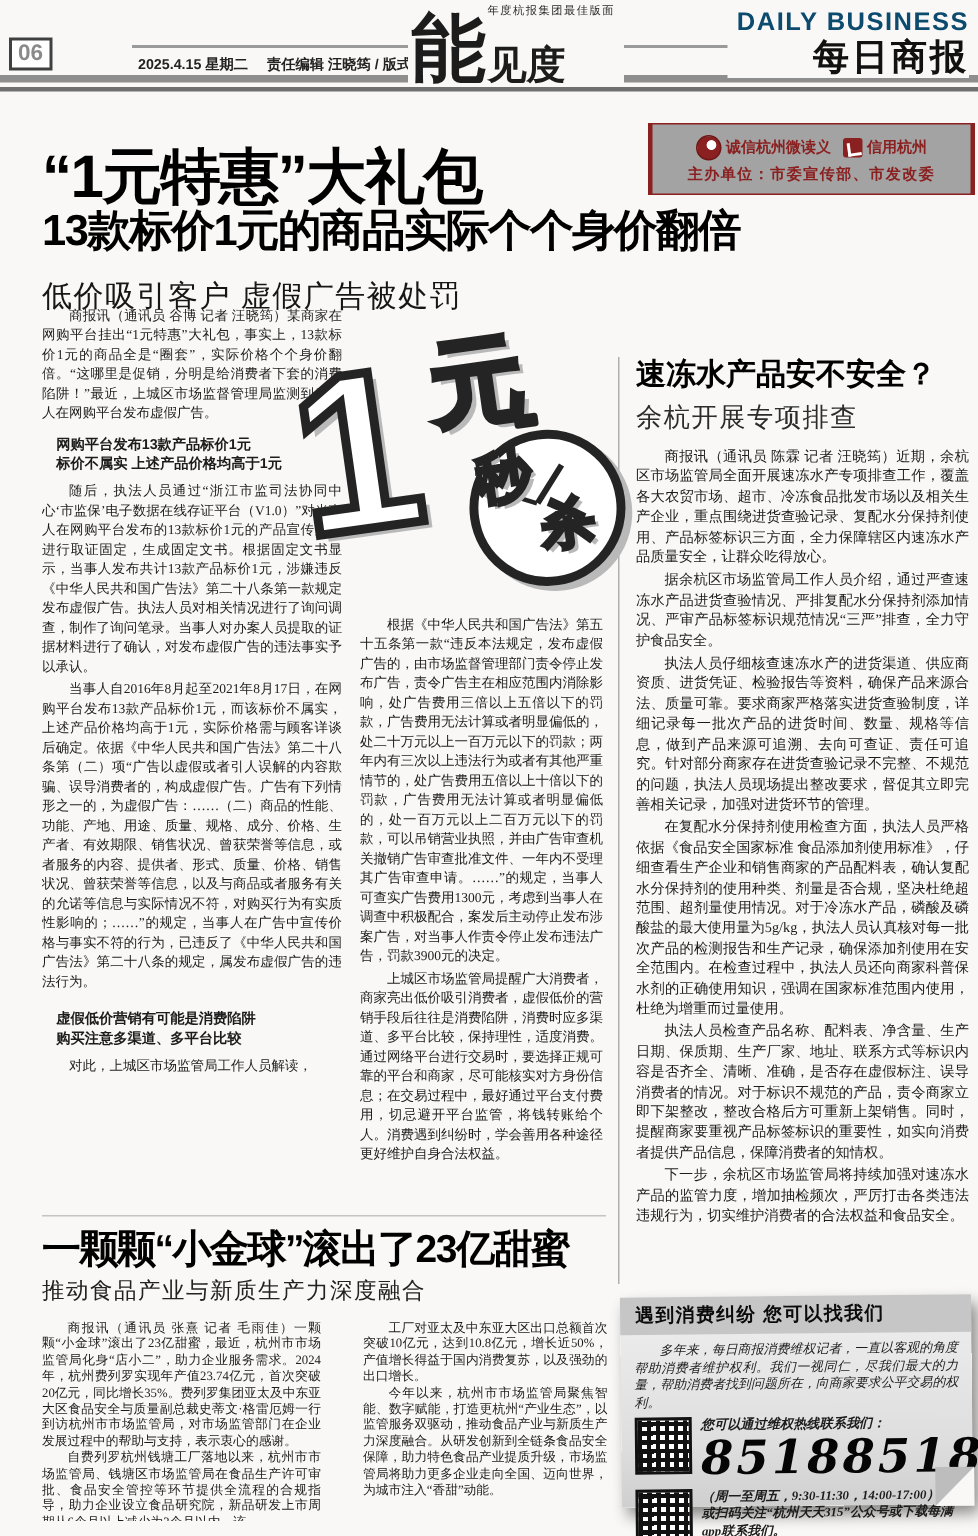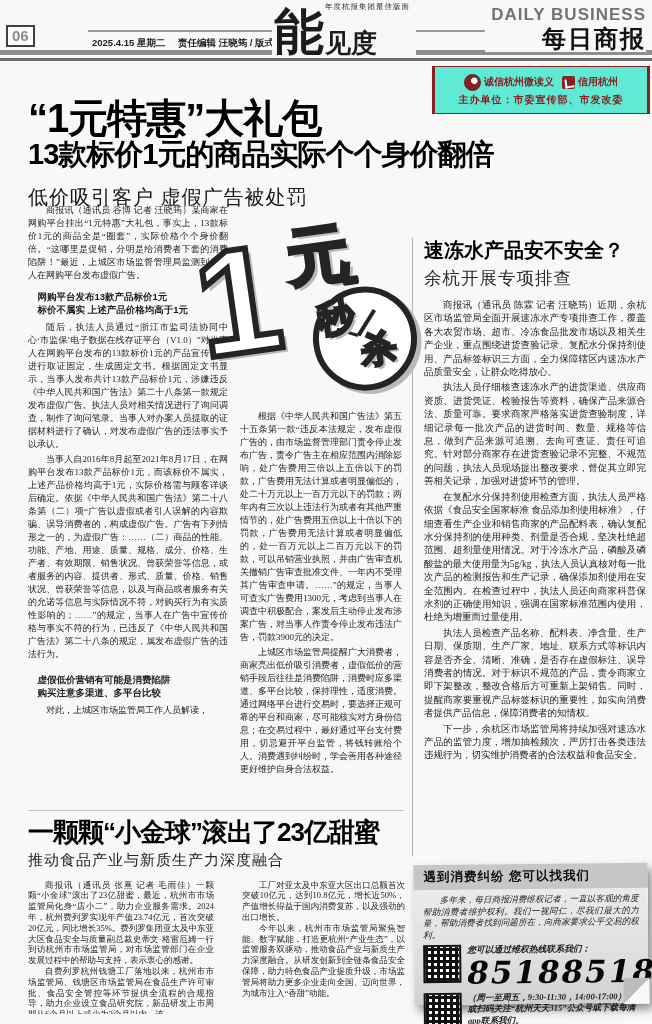--- a/index.html
+++ b/index.html
@@ -13,25 +13,25 @@
   .dateline .ed{margin-left:10px;}
   .band1{position:absolute;left:0;top:50px;width:652px;height:5px;background:#8e8e8e;}
   .band2{position:absolute;left:0;top:58px;width:652px;height:3px;background:#6f6f6f;}
   .masthead{position:absolute;left:272px;top:2px;display:flex;align-items:flex-end;background:#f9f8f6;z-index:3;padding:0 6px 2px 2px;}
   .mh-char{font-family:"Liberation Sans",sans-serif;font-weight:900;font-size:50px;line-height:0.95;letter-spacing:-2px;}
   .mh-right{display:flex;flex-direction:column;margin-left:3px;}
   .mh-award{font-family:"Liberation Sans",sans-serif;font-size:7.5px;color:#2a2a2a;letter-spacing:1px;margin-bottom:18px;white-space:nowrap;}
   .mh-rest{font-family:"Liberation Sans",sans-serif;font-weight:900;font-size:26px;line-height:1;}
   .award-line{position:absolute;left:330px;top:30px;width:182px;height:2px;background:#9a9a9a;z-index:2;}
   .paper{position:absolute;right:6px;top:6px;text-align:right;z-index:4;background:#f9f8f6;padding-left:6px;}
-  .paper-en{font-family:"Liberation Sans",sans-serif;font-weight:800;font-size:17px;color:#737373;letter-spacing:1px;line-height:1.1;}
+  .paper-en{font-family:"Liberation Sans",sans-serif;font-weight:800;font-size:17px;color:#0c4a6e;letter-spacing:1px;line-height:1.1;}
   .paper-cn{font-family:"Liberation Sans",sans-serif;font-weight:900;font-size:24px;color:#111;line-height:1.15;letter-spacing:2px;}
 
   
-  .sponsor{position:absolute;left:432px;top:66px;width:212px;height:46px;border:1px solid #8a2020;border-left:3px solid #8a2020;border-right:3px solid #8a2020;background:#5eead4;display:flex;flex-direction:column;justify-content:center;align-items:center;gap:2px;}
+  .sponsor{position:absolute;left:432px;top:82px;width:212px;height:46px;border:1px solid #8a2020;border-left:3px solid #8a2020;border-right:3px solid #8a2020;background:#a3a3a3;display:flex;flex-direction:column;justify-content:center;align-items:center;gap:2px;}
   .sp-row{display:flex;align-items:center;gap:8px;}
   .sp-item{display:flex;align-items:center;gap:3px;}
   .logo-circle{width:15px;height:15px;border-radius:50%;background:radial-gradient(circle at 62% 38%, #fff 0 3px, #8a2020 3.5px);border:1px solid #6d1616;}
   .logo-square{width:13px;height:13px;background:#8a2020;border-radius:2px;position:relative;}
   .logo-square::after{content:"";position:absolute;left:3px;top:3px;width:7px;height:7px;border-left:2px solid #fff;border-bottom:2px solid #fff;transform:rotate(-8deg);}
   .sp-name{font-family:"Liberation Sans",sans-serif;font-size:10px;font-weight:700;color:#8a2020;}
   .sp-org{font-size:10px;font-weight:700;color:#8a2020;letter-spacing:1px;}
 
   
   .lead-h1{position:absolute;left:28px;top:96px;font-family:"Liberation Sans",sans-serif;font-weight:900;font-size:40px;line-height:1.1;letter-spacing:-1px;color:#000;}
@@ -160,20 +160,21 @@
       <p>上城区市场监管局提醒广大消费者，商家亮出低价吸引消费者，虚假低价的营销手段后往往是消费陷阱，消费时应多渠道、多平台比较，保持理性，适度消费。通过网络平台进行交易时，要选择正规可靠的平台和商家，尽可能核实对方身份信息；在交易过程中，最好通过平台支付费用，切忌避开平台监管，将钱转账给个人。消费遇到纠纷时，学会善用各种途径更好维护自身合法权益。</p>
     </div>
   </div>
 
   <div class="vrule"></div>
 
   <div class="frozen bodytext">
     <h2 class="fr-h1">速冻水产品安不安全？</h2>
     <div class="fr-h2">余杭开展专项排查</div>
     <p>商报讯（通讯员 陈霖 记者 汪晓筠）近期，余杭区市场监管局全面开展速冻水产专项排查工作，覆盖各大农贸市场、超市、冷冻食品批发市场以及相关生产企业，重点围绕进货查验记录、复配水分保持剂使用、产品标签标识三方面，全力保障辖区内速冻水产品质量安全，让群众吃得放心。</p>
+    <p>据余杭区市场监管局工作人员介绍，通过严查速冻水产品进货查验情况、严排复配水分保持剂添加情况、严审产品标签标识规范情况“三严”排查，全力守护食品安全。</p>
     <p>执法人员仔细核查速冻水产的进货渠道、供应商资质、进货凭证、检验报告等资料，确保产品来源合法、质量可靠。要求商家严格落实进货查验制度，详细记录每一批次产品的进货时间、数量、规格等信息，做到产品来源可追溯、去向可查证、责任可追究。针对部分商家存在进货查验记录不完整、不规范的问题，执法人员现场提出整改要求，督促其立即完善相关记录，加强对进货环节的管理。</p>
     <p>在复配水分保持剂使用检查方面，执法人员严格依据《食品安全国家标准 食品添加剂使用标准》，仔细查看生产企业和销售商家的产品配料表，确认复配水分保持剂的使用种类、剂量是否合规，坚决杜绝超范围、超剂量使用情况。对于冷冻水产品，磷酸及磷酸盐的最大使用量为5g/kg，执法人员认真核对每一批次产品的检测报告和生产记录，确保添加剂使用在安全范围内。在检查过程中，执法人员还向商家科普保水剂的正确使用知识，强调在国家标准范围内使用，杜绝为增重而过量使用。</p>
     <p>执法人员检查产品名称、配料表、净含量、生产日期、保质期、生产厂家、地址、联系方式等标识内容是否齐全、清晰、准确，是否存在虚假标注、误导消费者的情况。对于标识不规范的产品，责令商家立即下架整改，整改合格后方可重新上架销售。同时，提醒商家要重视产品标签标识的重要性，如实向消费者提供产品信息，保障消费者的知情权。</p>
     <p>下一步，余杭区市场监管局将持续加强对速冻水产品的监管力度，增加抽检频次，严厉打击各类违法违规行为，切实维护消费者的合法权益和食品安全。</p>
   </div>
 
   <div class="hline"></div>
   <div class="gold">
     <h2 class="gold-h1">一颗颗“小金球”滚出了23亿甜蜜</h2>
     <div class="gold-h2">推动食品产业与新质生产力深度融合</div>

